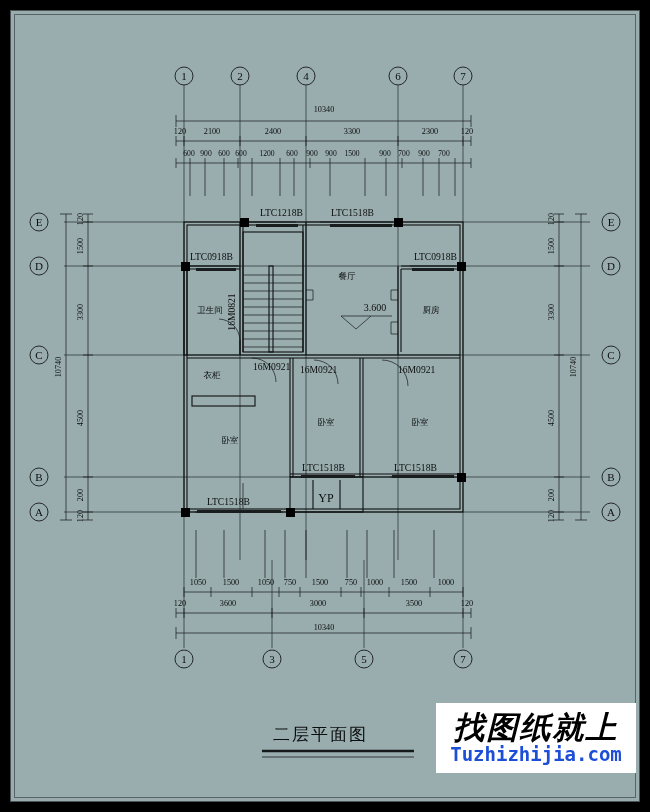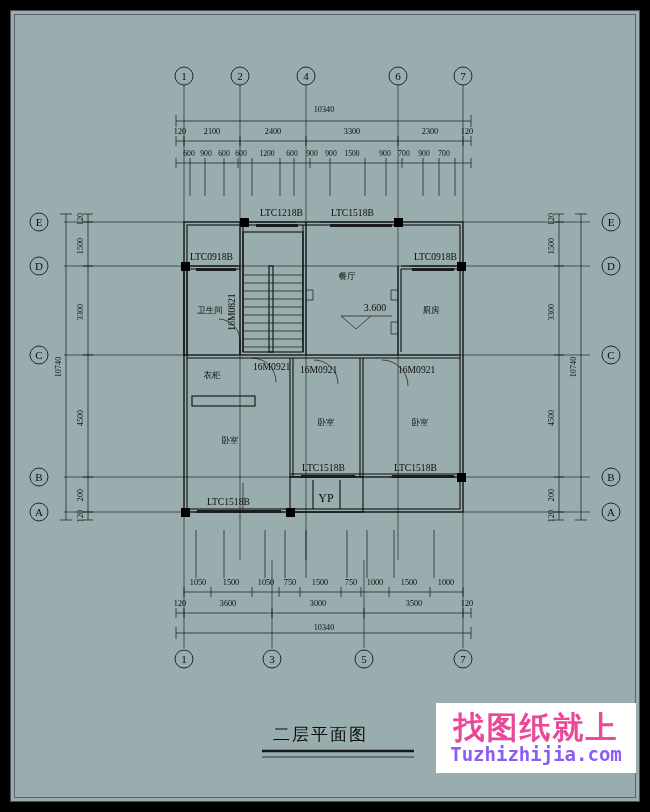--- a/index.html
+++ b/index.html
@@ -56,26 +56,26 @@
     position:absolute;
     left:436px;top:703px;
     width:200px;height:70px;
     background:#ffffff;
     display:flex;flex-direction:column;
     align-items:center;justify-content:center;
     box-sizing:border-box;
   }
   #wm-cn{
     font-family:"DejaVu Sans",sans-serif;
-    font-size:31px;font-weight:700;color:#ec4899;
-    letter-spacing:2px;line-height:1.05;
+    font-size:31px;font-weight:700;color:#000000;
+    letter-spacing:2px;line-height:1.05;font-style:italic;
   }
   #wm-en{
     font-family:"DejaVu Sans Mono","Liberation Mono",monospace;
-    font-size:19px;font-weight:700;color:#8b5cf6;
+    font-size:19px;font-weight:700;color:#1d4ed8;
     letter-spacing:0px;line-height:1.1;margin-top:1px;
   }
 </style>
 </head>
 <body>
 
 <div id="page">
   <div id="sheet"></div>
 
   <svg id="canvas" width="650" height="812" viewBox="0 0 650 812">

